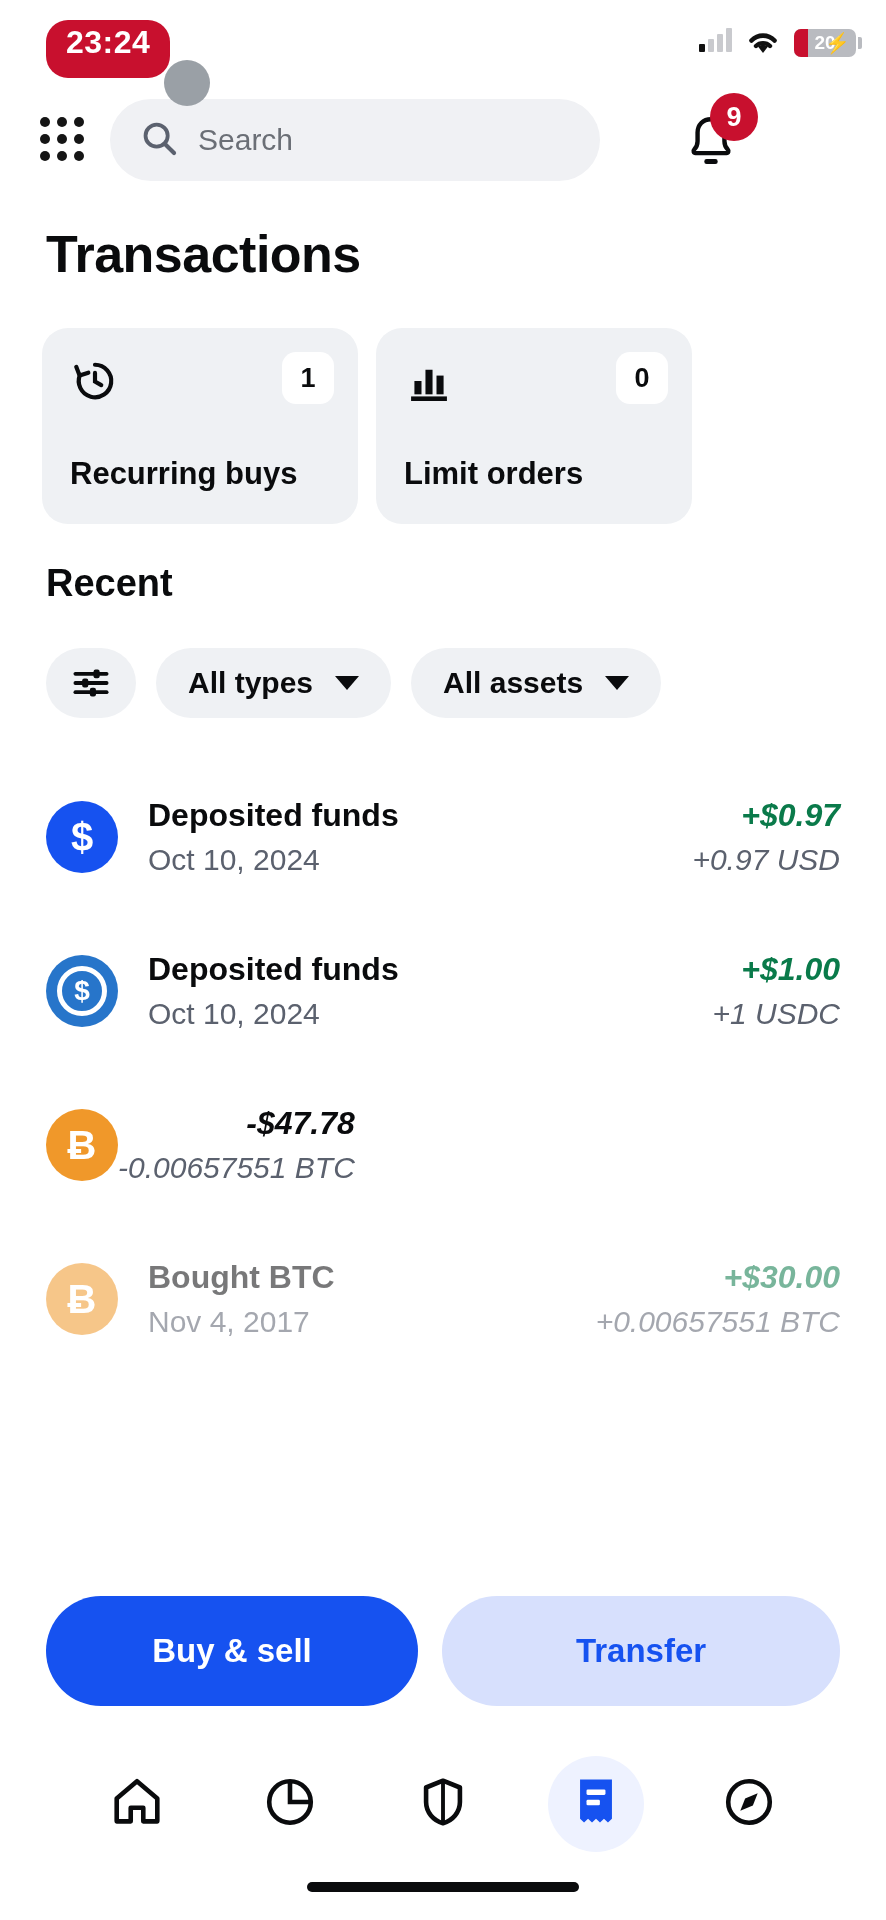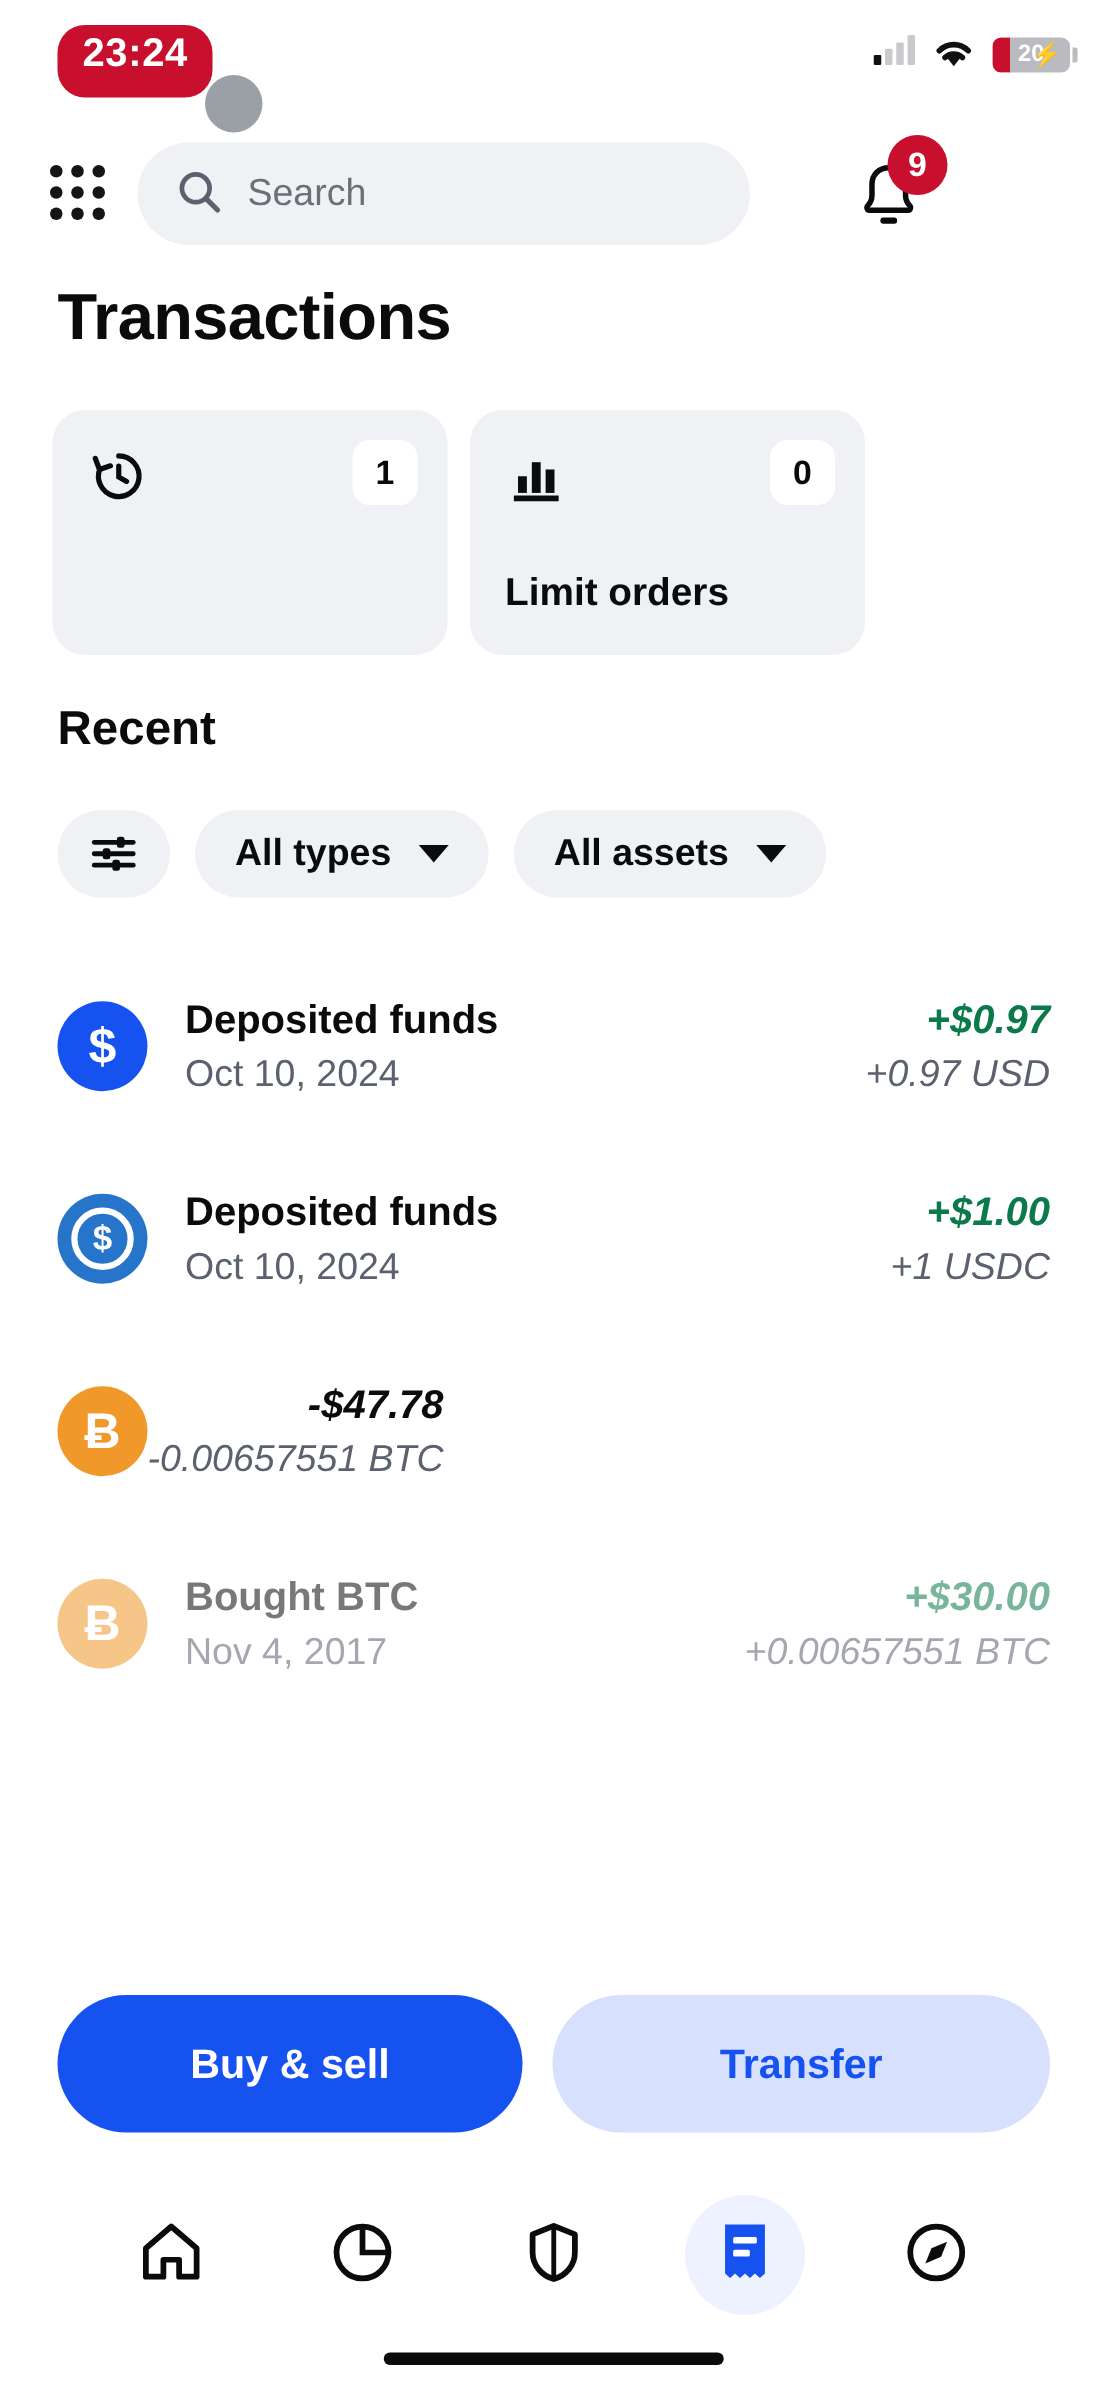--- a/index.html
+++ b/index.html
@@ -35,21 +35,21 @@
   }
   .batt .fill { position:absolute; left:0; top:0; bottom:0; width:22%; background:#C8102E; }
   .batt .lvl {
     position:relative; z-index:2; width:100%; text-align:center;
     color:#fff; font-size:19px; font-weight:bold; line-height:28px;
   }
   .batt .bolt { position:absolute; right:6px; top:3px; z-index:3; color:#fff; font-size:20px; line-height:22px; }
   .batt-tip { width:4px; height:12px; background:#b9bbc0; border-radius:0 2px 2px 0; margin-left:2px; }
 
   
-  .header { position:absolute; top:110px; left:0; width:788px; height:88px; }
+  .header { position:absolute; top:95px; left:0; width:788px; height:88px; }
   .grid-btn { position:absolute; left:34px; top:16px; width:56px; height:56px; display:grid;
               grid-template-columns:repeat(3,1fr); grid-template-rows:repeat(3,1fr); gap:7px; padding:6px; }
   .grid-btn span { display:block; width:10px; height:10px; border-radius:50%; background:#151515; }
   .searchbar {
     position:absolute; left:110px; top:4px; width:490px; height:82px;
     background:#f0f1f4; border-radius:41px; display:flex; align-items:center; padding:0 30px;
   }
   .searchbar .stext { font-size:30px; color:#6b6f76; margin-left:20px; }
   .bell-wrap { position:absolute; right:46px; top:16px; width:62px; height:62px; }
   .badge {
@@ -197,20 +197,21 @@
 
     <div class="card">
       <span>
         <svg width="50" height="50" viewBox="0 0 24 24">
           <path d="M12 4.2a7.8 7.8 0 1 1-7.2 4.8" fill="none" stroke="#0a0b0d" stroke-width="2" stroke-linecap="round"></path>
           <path d="M3 5.2 L4.6 9.4 L8.8 8" fill="none" stroke="#0a0b0d" stroke-width="2" stroke-linecap="round" stroke-linejoin="round"></path>
           <path d="M12 8.1v4.2l3 1.7" fill="none" stroke="#0a0b0d" stroke-width="2" stroke-linecap="round"></path>
         </svg>
       </span>
       <div class="count">1</div>
+      <div class="clabel">Recurring buys</div>
     </div>
 
     <div class="card">
       <span>
         <svg width="50" height="50" viewBox="0 0 24 24">
           <rect x="5" y="12" width="3.4" height="6.4" fill="#0a0b0d"></rect>
           <rect x="10.3" y="6.6" width="3.4" height="11.8" fill="#0a0b0d"></rect>
           <rect x="15.6" y="9.4" width="3.4" height="9" fill="#0a0b0d"></rect>
           <rect x="3.4" y="19.4" width="17.2" height="2.2" fill="#0a0b0d"></rect>
         </svg>

